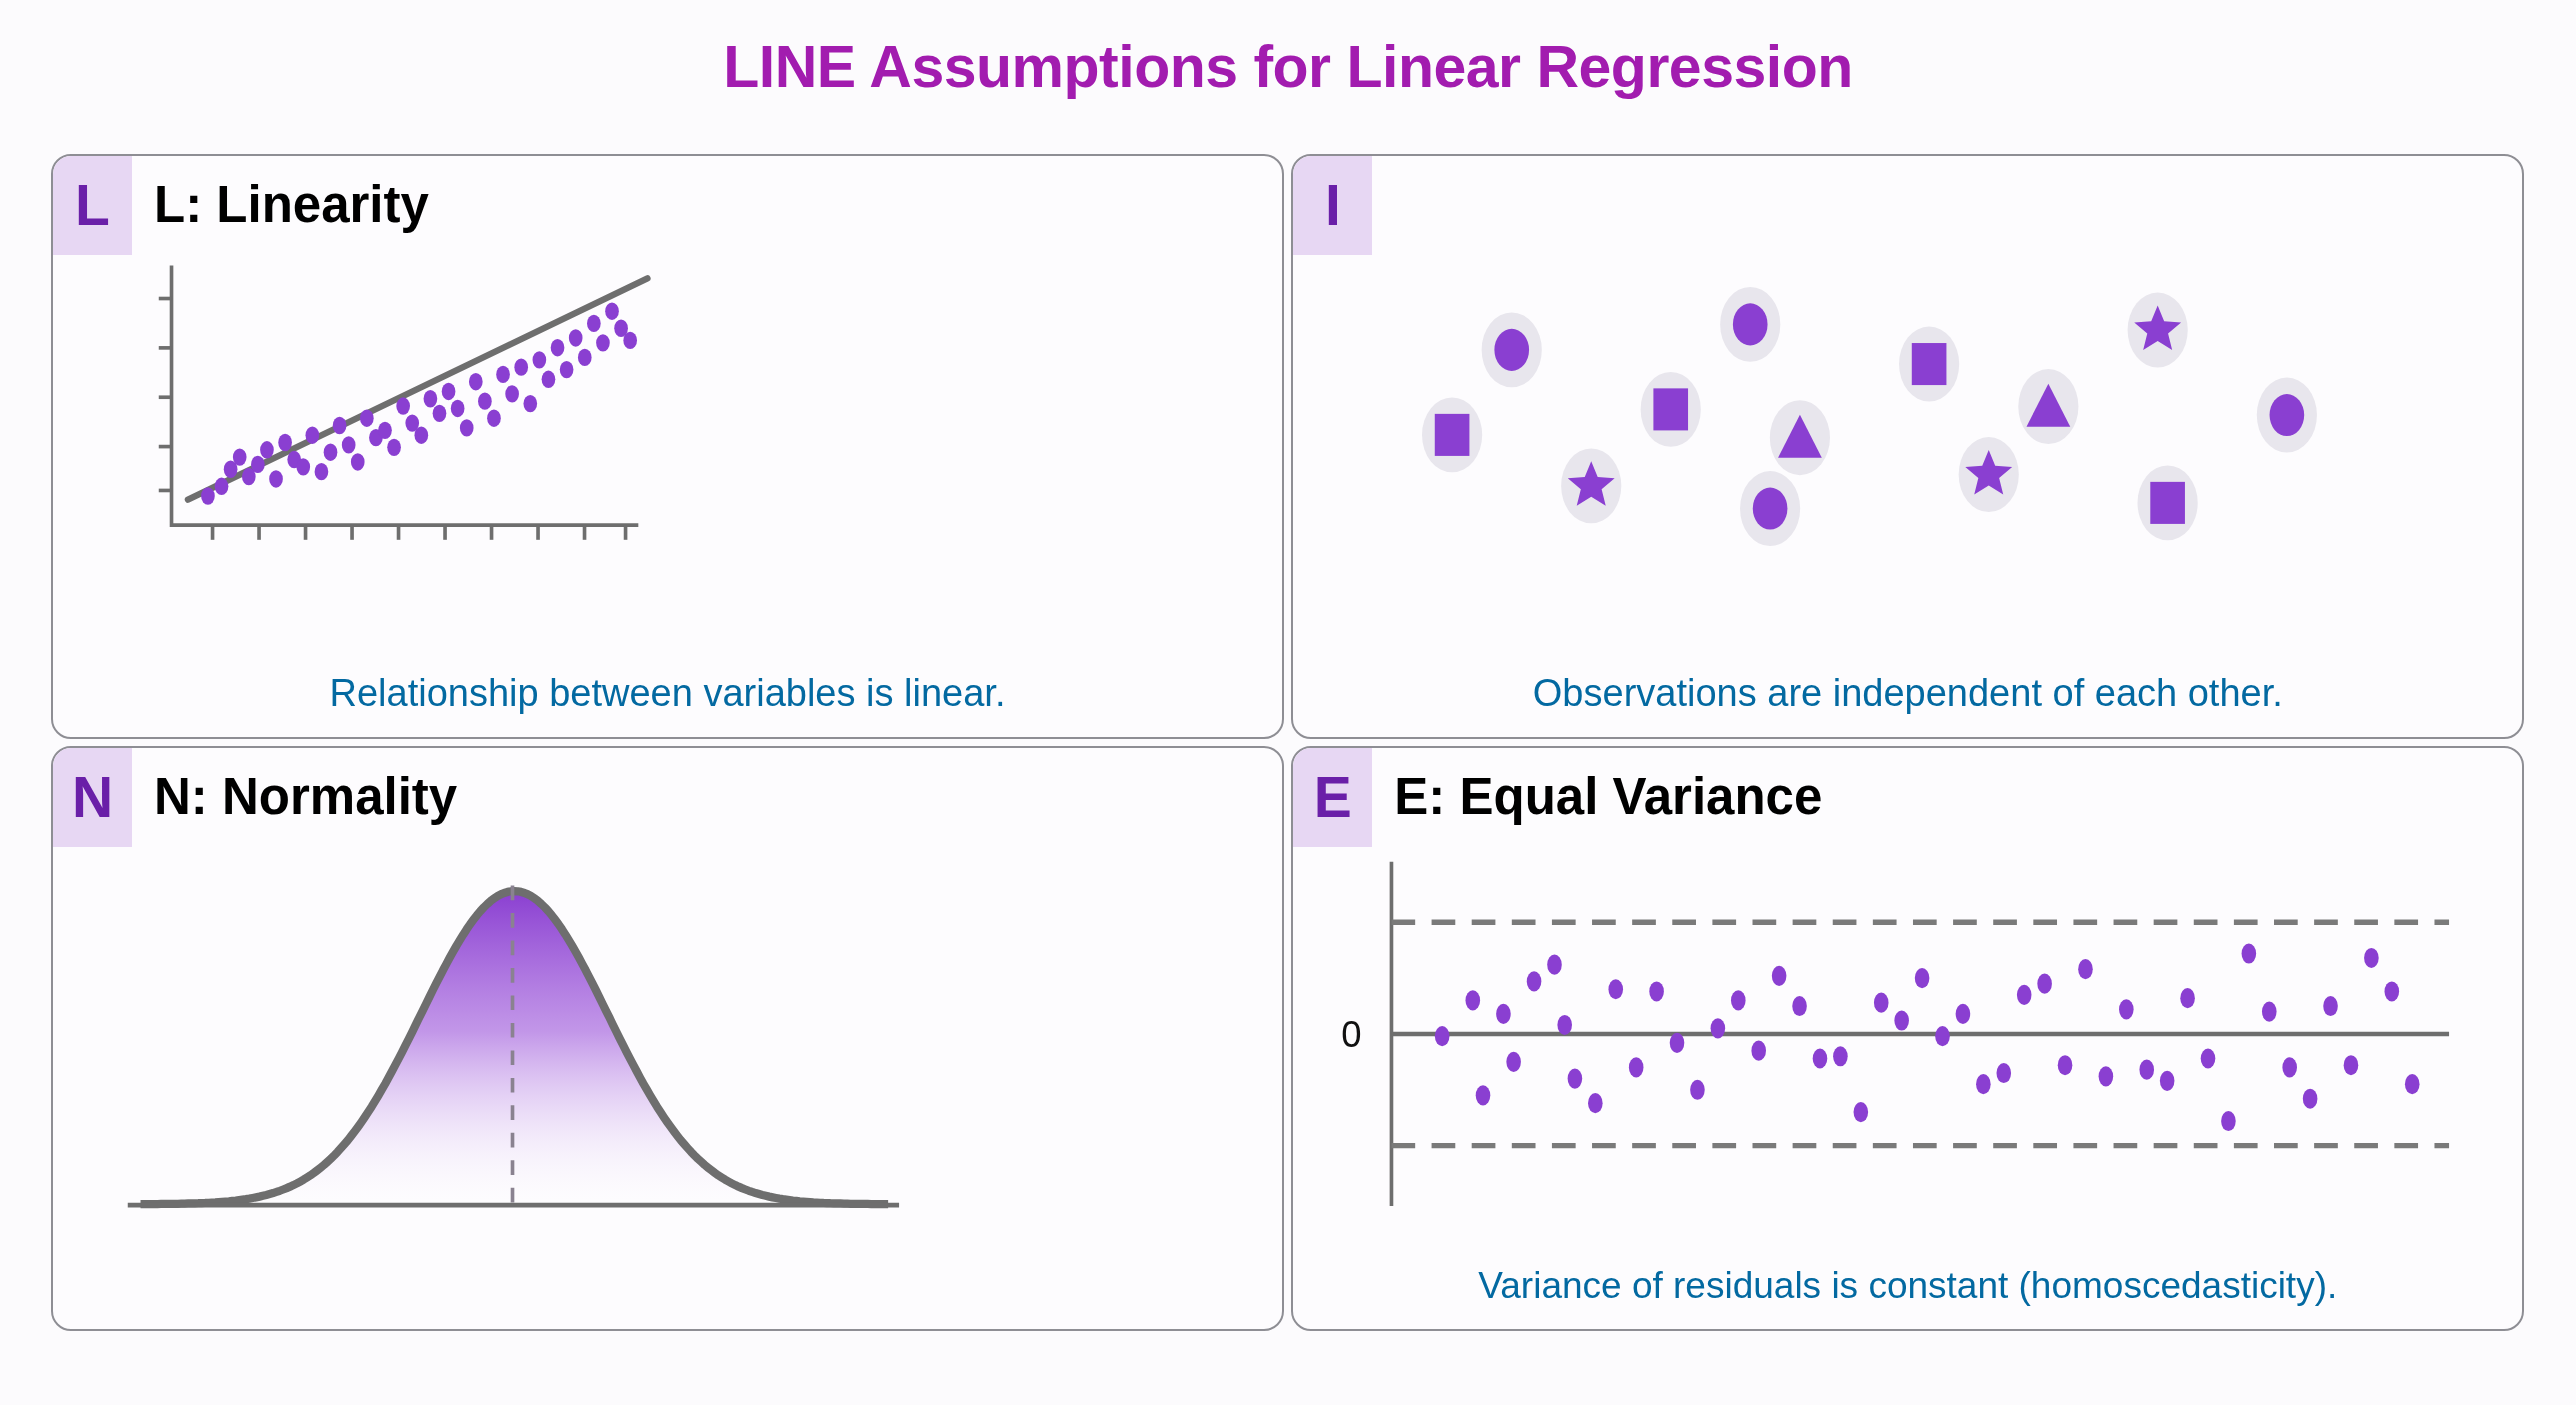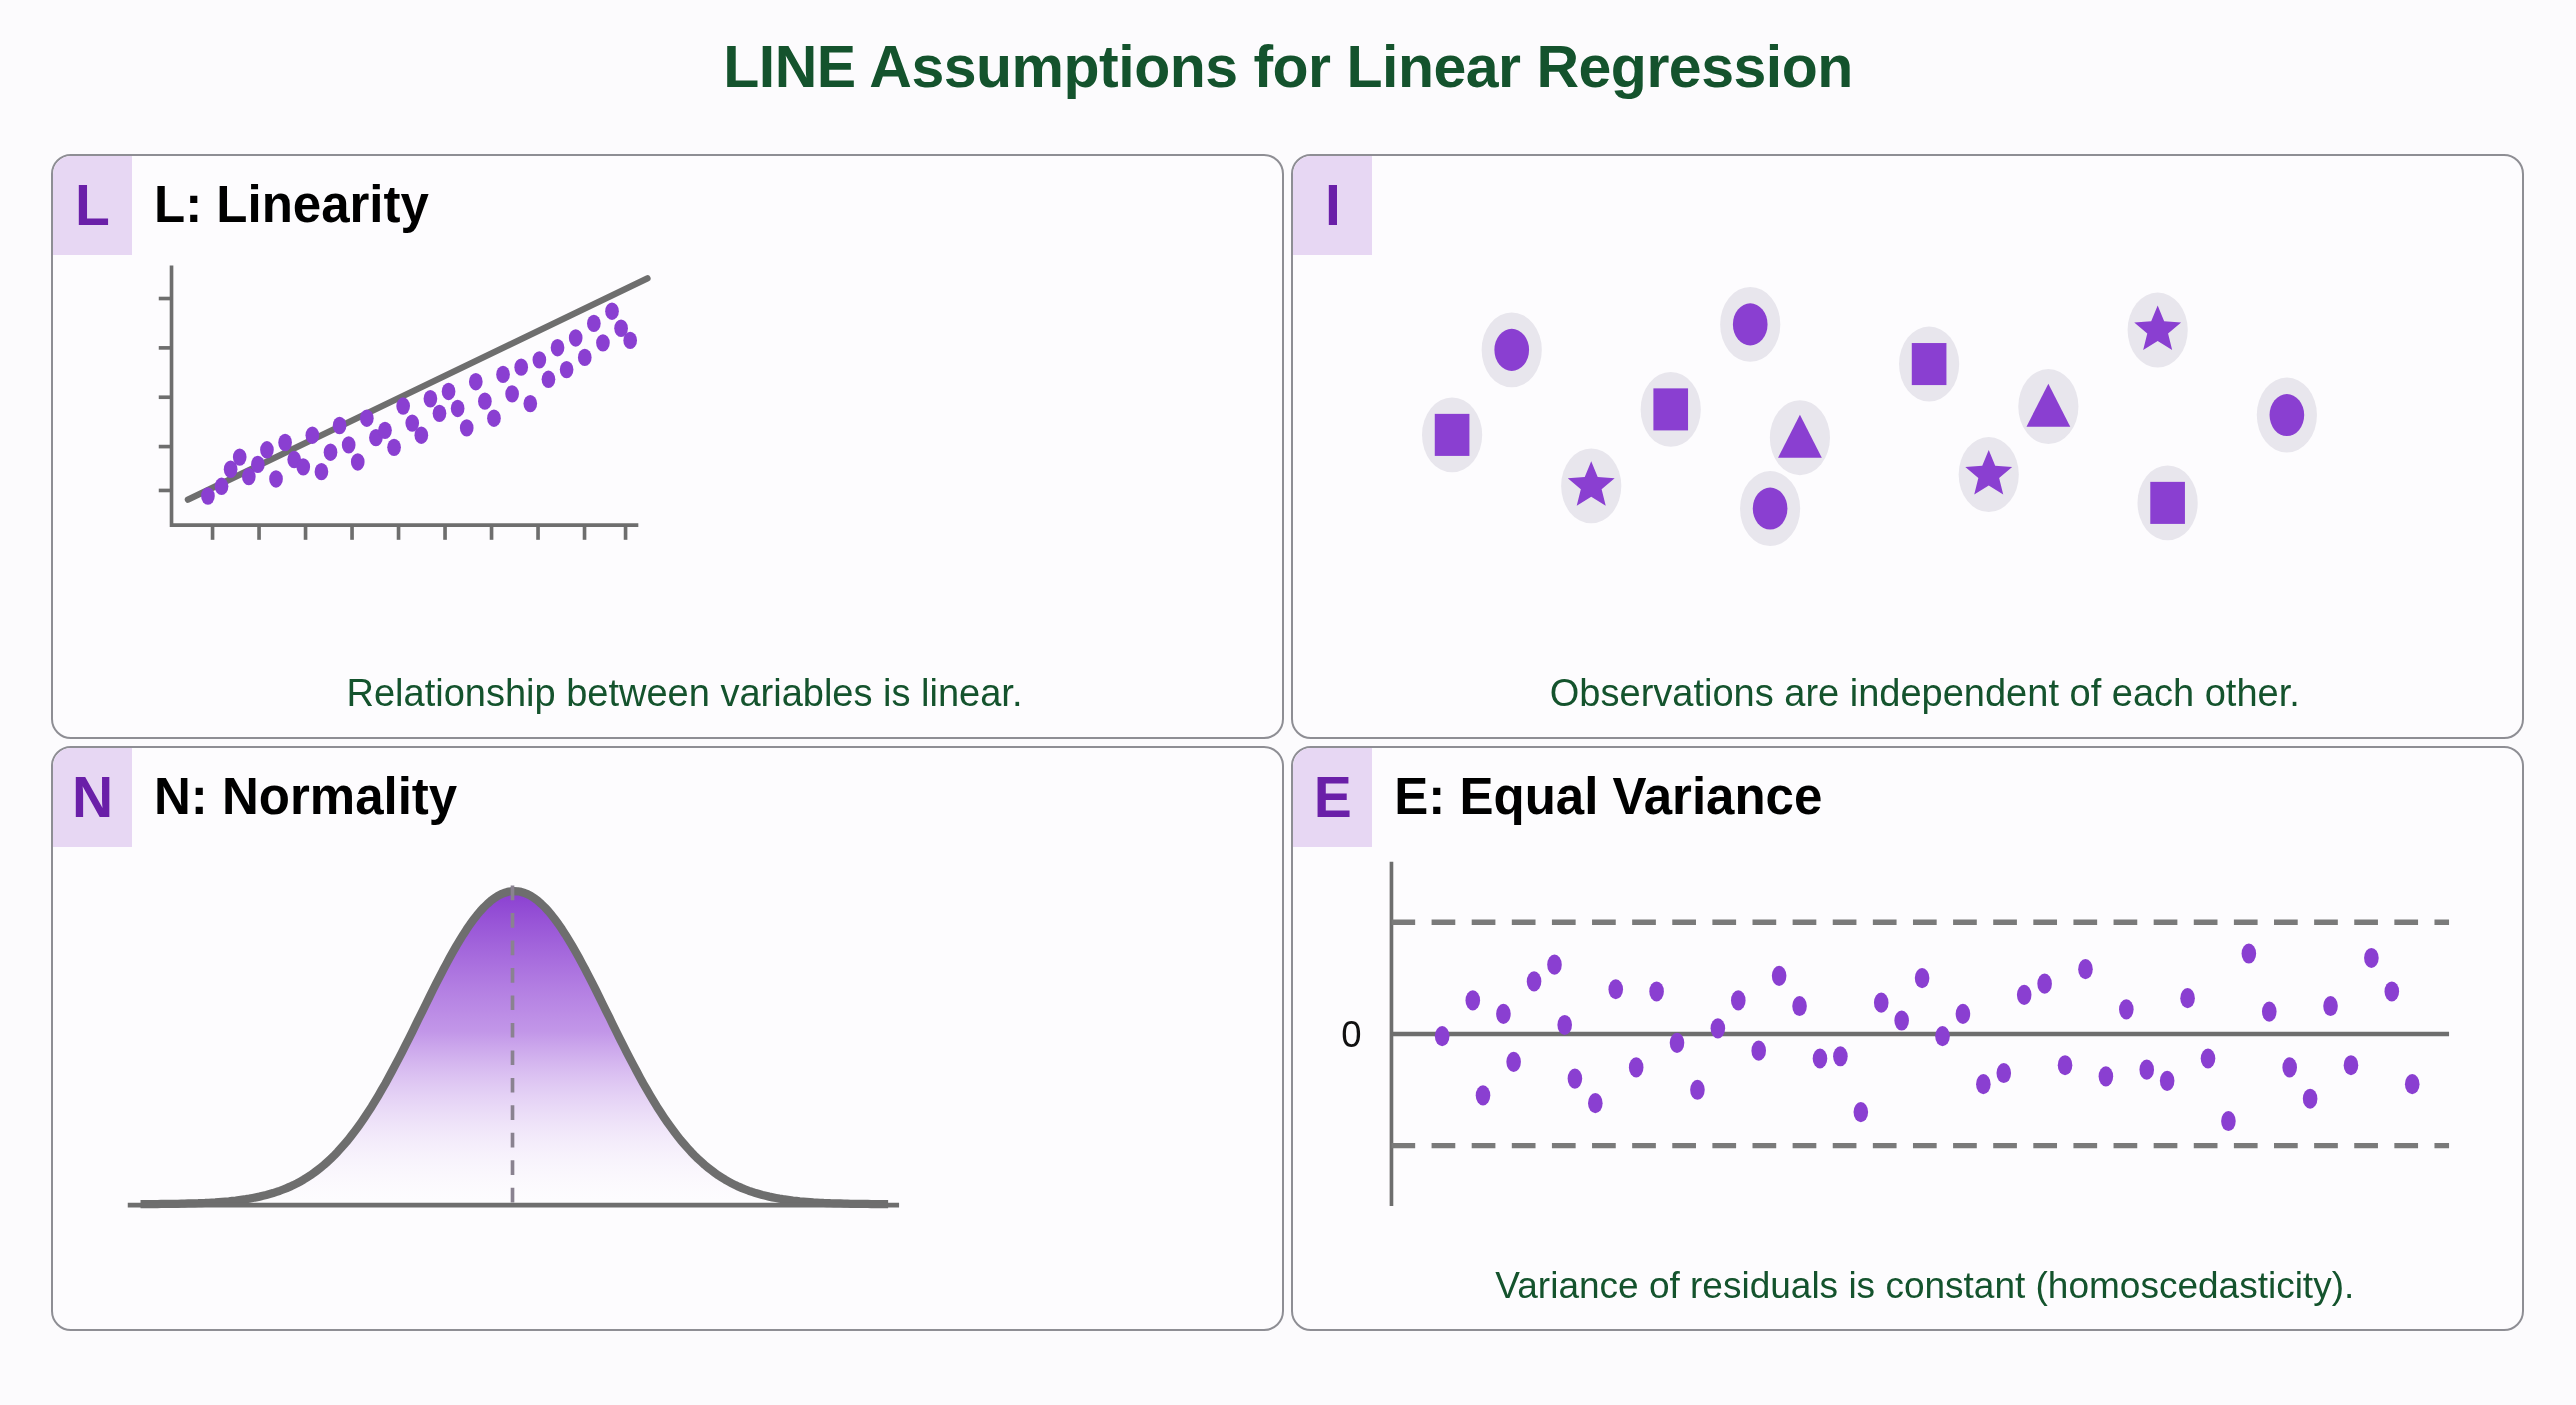--- a/index.html
+++ b/index.html
@@ -8,21 +8,21 @@
     background:#FCFBFD;
     font-family:"Liberation Sans", sans-serif;
     overflow:hidden;
   }
   .page{position:relative;width:2576px;height:1405px;box-sizing:border-box;}
 
   .title{
     position:absolute;top:33px;left:0;width:2576px;
     text-align:center;
     font-size:59px;font-weight:bold;
-    color:#14532d;
+    color:#a21caf;
     letter-spacing:-0.5px;
   }
 
   .grid{
     position:absolute;top:154px;left:51px;
     width:2474px;height:1208px;
     display:grid;
     grid-template-columns:1233px 1233px;
     grid-template-rows:585px 585px;
     gap:7.3px 7.3px;
@@ -51,23 +51,22 @@
     font-size:51px;font-weight:bold;color:#000000;
     line-height:1.15;
   }
 
   .viz{position:absolute;left:0;top:95px;width:100%;height:393px;}
   .viz svg{display:block;width:100%;height:100%;}
 
   .caption{
     position:absolute;bottom:22px;left:0;width:100%;
     text-align:center;
-    font-size:38px;color:#14532d;
+    font-size:38px;color:#0369a1;
     font-family:"Liberation Sans", sans-serif;
-    padding-left:17px;
   }
   .caption.small{font-size:37px;}
 
   .axis{stroke:#6E6E6E;stroke-width:4;fill:none;stroke-linecap:square;}
   .tick{stroke:#6E6E6E;stroke-width:4;}
   .trend{stroke:#6E6E6E;stroke-width:7;fill:none;stroke-linecap:round;}
   .dashed{stroke:#7A7A7A;stroke-width:6;fill:none;stroke-dasharray:26 18;}
   .zeroline{stroke:#6E6E6E;stroke-width:5;}
   .dot{fill:#8A3FD1;}
   .halo{fill:#E8E6ED;}

